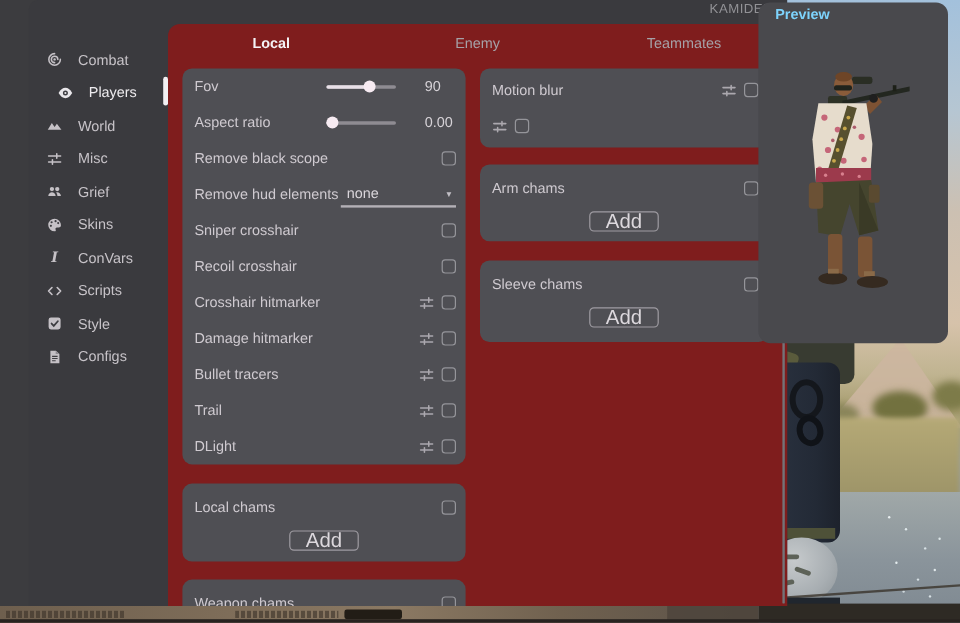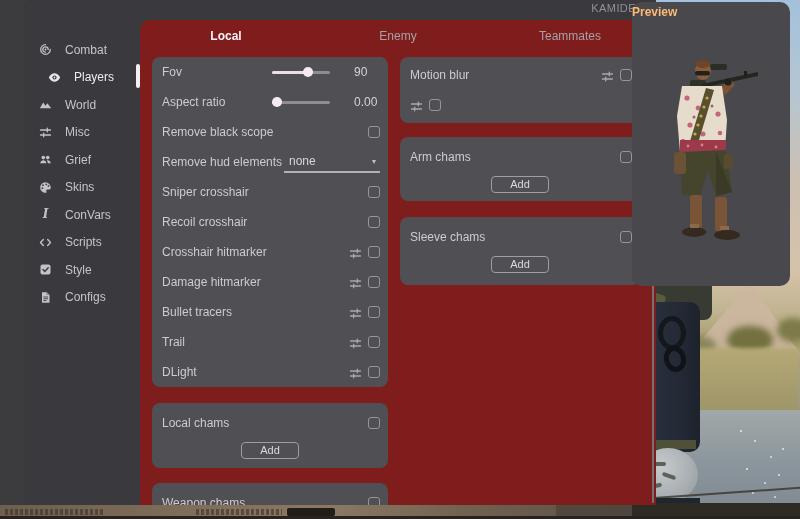--- a/index.html
+++ b/index.html
@@ -86,28 +86,28 @@
   .knob { position:absolute; top:0; width:10px; height:10px; border-radius:50%; background:#f7ebf2; }
   .val { width:38px; font-size:12px; color:#d6d2d7; padding-left:12px; flex:none; }
   .dropdown { width:96px; height:21px; display:flex; align-items:center; padding:0 4px 0 5px;
     border-bottom:2px solid #b3b0b6; flex:none; }
   .ddval { font-size:12px; color:#dad6db; flex:1; }
   .ddcaret { font-size:8px; color:#c2bfc5; }
 
   .chamCard { padding-top:12px; }
   .chamRow { display:flex; align-items:center; padding:0 8px 0 10px; height:16px; }
   .addBtn { display:block; margin:11px auto 12px auto; width:58px; height:17px; line-height:15px;
-    text-align:center; font-size:11px; color:#dcd8dd; border:1px solid #9f9ca2; border-radius:4px;
+    text-align:center; font-size:17px; color:#dcd8dd; border:1px solid #9f9ca2; border-radius:4px;
     background:transparent; font-family:"Liberation Sans", sans-serif; }
   .gap16 { margin-top:16px; } .gap14 { margin-top:14px; } .gap15 { margin-top:15px; }
 
   
   .preview { position:absolute; left:632px; top:2px; width:158px; height:284px;
     background:#49494d; border-radius:10px; z-index:5; }
-  .pvTitle { position:absolute; left:0; top:3px; font-size:12px; font-weight:bold; color:#fdba74; }
+  .pvTitle { position:absolute; left:14px; top:3px; font-size:12px; font-weight:bold; color:#7dd3fc; }
 </style>
 </head>
 <body>
 
 <div class="screen">
 
   <div class="scene">
     <div class="dune"></div>
     <div class="tree t1"></div>
     <div class="tree t2"></div>

